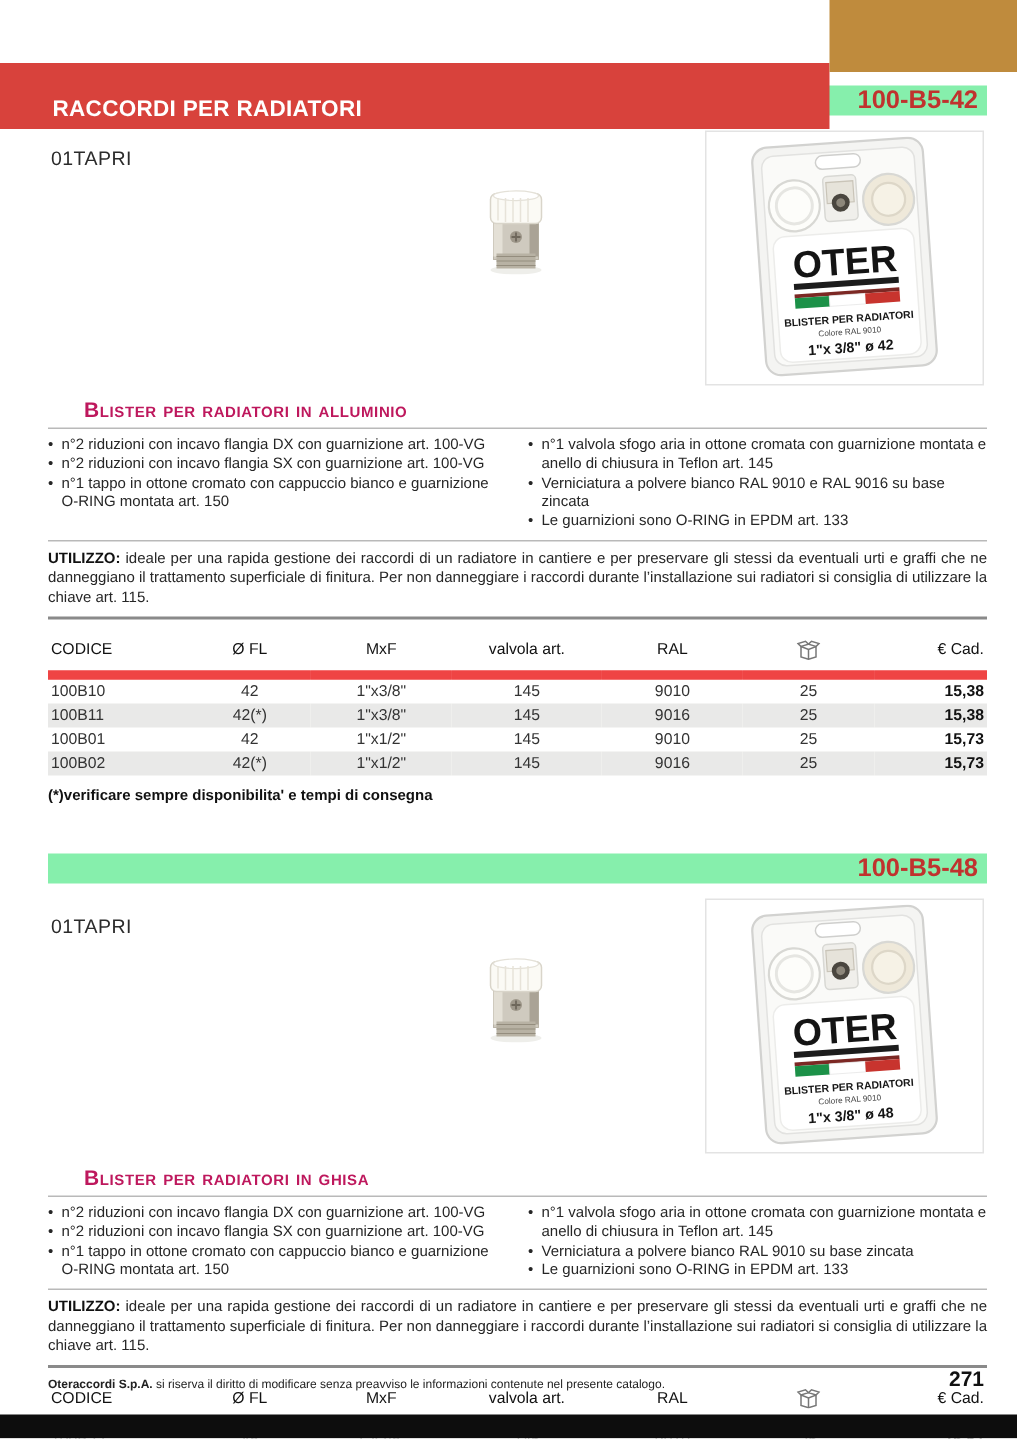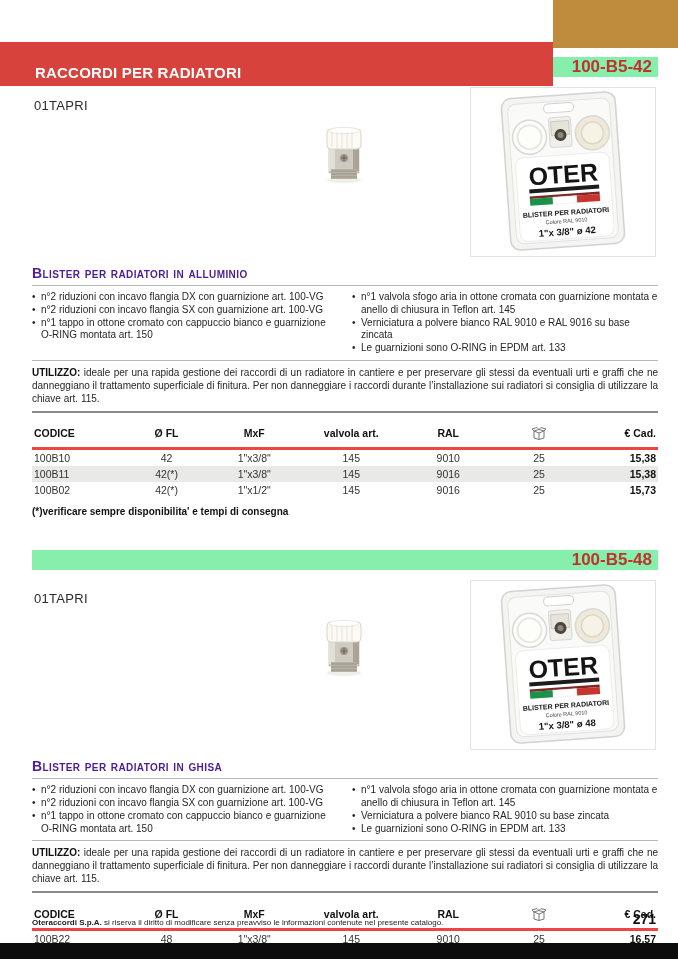--- a/index.html
+++ b/index.html
@@ -22,39 +22,39 @@
   .code-bar span { color:#c0322e; font-weight:bold; font-size:17px; }
 
   
   .images-area { position:relative; height:182px; }
   .family-code { position:absolute; left:2px; top:5px; font-size:13px; color:#2b2b2b; letter-spacing:.3px;margin-top:16px; }
   .fitting-wrap { position:absolute; left:288px; top:48px; }
   .blister-frame { position:absolute; right:2px; top:10px; width:186px; height:170px;
                    background:#fff; border:1px solid #e3e3e3; display:flex; align-items:center; justify-content:center; }
 
   
-  .section-heading { margin-top:6px; font-size:14px; font-weight:bold; color:#4c1d95;
-                     font-variant:small-caps; letter-spacing:.4px; }
+  .section-heading { margin-top:6px; font-size:14px; font-weight:bold; color:#be185d;
+                     font-variant:small-caps; letter-spacing:.4px;margin-left:24px; }
   .rule-thin  { border:none; border-top:1px solid #b9b9b9; margin:4px 0 5px 0; }
   .rule-mid   { border:none; border-top:1px solid #b9b9b9; margin:5px 0 5px 0; }
   .rule-dark  { border:none; border-top:2px solid #8a8a8a; margin:6px 0 8px 0; }
 
   
   .bullets { display:flex; gap:14px; }
   .bullets ul { list-style:none; width:50%; }
   .bullets li { font-size:10px; line-height:1.28; color:#262626; padding-left:9px; position:relative; }
   .bullets li::before { content:"•"; position:absolute; left:0; top:0; color:#262626; }
 
   
   .utilizzo { font-size:10px; line-height:1.3; color:#262626; text-align:justify; margin-top:2px; }
   .utilizzo b { color:#111; }
 
   
   table { width:100%; border-collapse:collapse; font-size:10.5px; }
-  thead th { font-weight:bold; color:#111; padding:5px 2px 7px 2px; border-bottom:3px solid #ef4444; }
+  thead th { font-weight:normal; color:#111; padding:5px 2px 7px 2px; border-bottom:6px solid #ef4444; }
   th.l, td.l { text-align:left; }
   th.c, td.c { text-align:center; }
   th.r, td.r { text-align:right; }
   tbody td { padding:2px 2px; color:#333; height:16px; }
   tbody tr:nth-child(even) { background:#e9e9e8; }
   td.price { font-weight:bold; color:#111; }
   .pkg-icon svg { vertical-align:middle; }
 
   .note { font-size:10px; font-weight:bold; color:#111; margin-top:8px; }
 
@@ -208,20 +208,29 @@
           <tr>
             <td class="l">100B11</td>
             <td class="c">42(*)</td>
             <td class="c">1"x3/8"</td>
             <td class="c">145</td>
             <td class="c">9016</td>
             <td class="c">25</td>
             <td class="r price">15,38</td>
           </tr>
           <tr>
+            <td class="l">100B01</td>
+            <td class="c">42</td>
+            <td class="c">1"x1/2"</td>
+            <td class="c">145</td>
+            <td class="c">9010</td>
+            <td class="c">25</td>
+            <td class="r price">15,73</td>
+          </tr>
+          <tr>
             <td class="l">100B02</td>
             <td class="c">42(*)</td>
             <td class="c">1"x1/2"</td>
             <td class="c">145</td>
             <td class="c">9016</td>
             <td class="c">25</td>
             <td class="r price">15,73</td>
           </tr>
         </tbody>
       </table>

